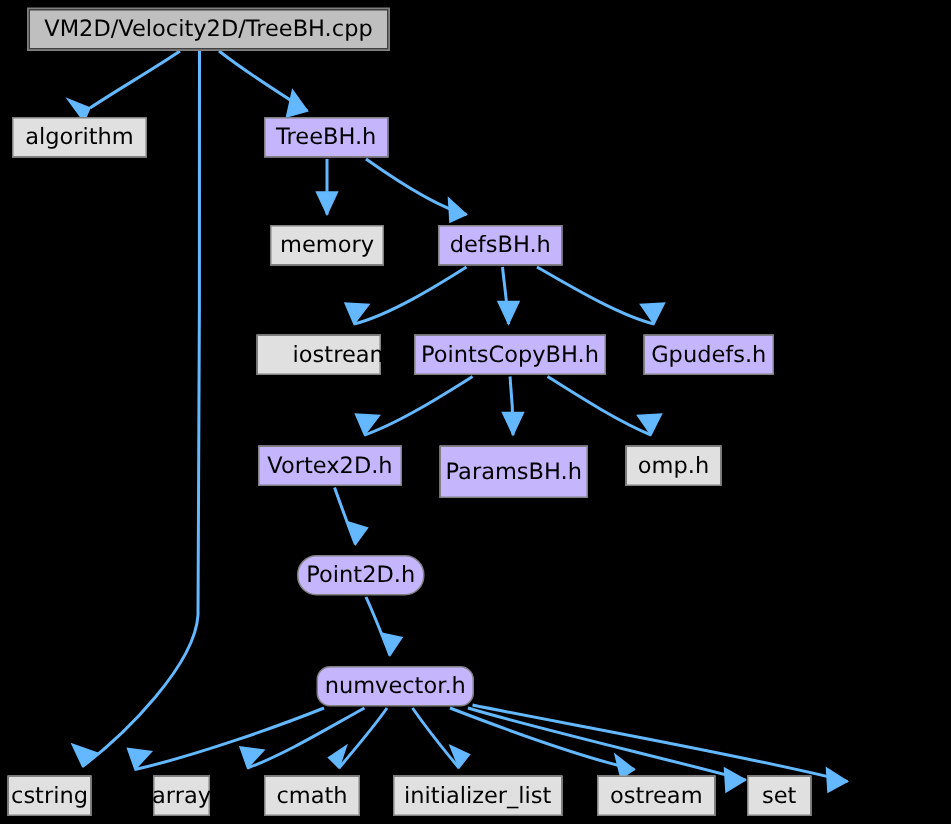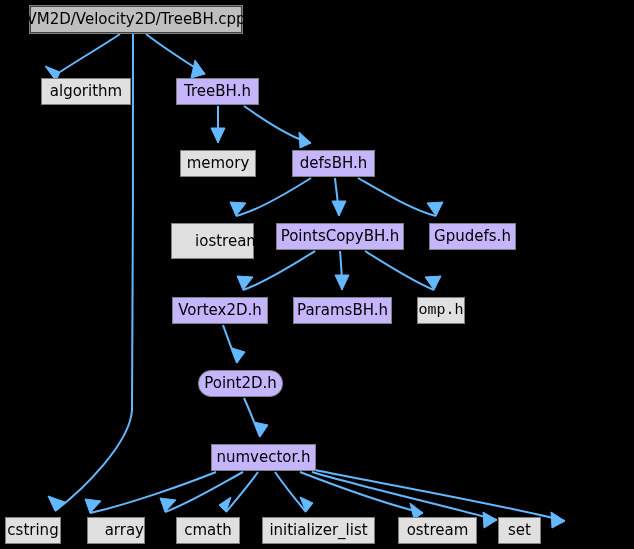--- a/index.html
+++ b/index.html
@@ -90,63 +90,63 @@
       <path d="M 226 512 L 231 497 L 219 505 Z" fill="#63b8ff" stroke="#63b8ff" stroke-width="1"></path>
       <path d="M 275 472 C 284 485 296 500 306 512" fill="none" stroke="#63b8ff" stroke-width="2"></path>
       <path d="M 306 512 L 300 497 L 313 503 Z" fill="#63b8ff" stroke="#63b8ff" stroke-width="1"></path>
       <path d="M 300 472 C 331 484 385 504 423 513" fill="none" stroke="#63b8ff" stroke-width="2"></path>
       <path d="M 423 513 L 410 503 L 414 519 Z" fill="#63b8ff" stroke="#63b8ff" stroke-width="1"></path>
       <path d="M 312 472 C 355 485 445 506 497 520" fill="none" stroke="#63b8ff" stroke-width="2"></path>
       <path d="M 497 520 L 483 512 L 484 528 Z" fill="#63b8ff" stroke="#63b8ff" stroke-width="1"></path>
       <path d="M 315 470 C 368 481 499 504 565 521" fill="none" stroke="#63b8ff" stroke-width="2"></path>
       <path d="M 565 521 L 551 512 L 552 528 Z" fill="#63b8ff" stroke="#63b8ff" stroke-width="1"></path>
     </svg>
-<div class="node header" style="left: 30px; top: 6px; width: 212px; height: 27px;">
+<div class="node header" style="left: 19px; top: 6px; width: 240px; height: 27px;">
       <span>VM2D/Velocity2D/TreeBH.cpp</span>
     </div>
-    <div class="node sys" style="left: 8px; top: 78px; width: 90px; height: 27px; margin-left: 33px;">
+    <div class="node sys" style="left: 8px; top: 78px; width: 90px; height: 27px;">
       <span>algorithm</span>
     </div>
     <div class="node local" style="left: 176px; top: 78px; width: 83px; height: 27px;">
       <span>TreeBH.h</span>
     </div>
     <div class="node sys" style="left: 180px; top: 150px; width: 76px; height: 27px;">
       <span>memory</span>
     </div>
     <div class="node local" style="left: 292px; top: 150px; width: 83px; height: 27px;">
       <span>defsBH.h</span>
     </div>
-    <div class="node sys" style="left: 171px; top: 223px; width: 83px; height: 36px; padding-left: 31px;">
+    <div class="node sys" style="left: 171px; top: 223px; width: 83px; height: 27px; padding-left: 31px;">
       <span>iostream</span>
     </div>
     <div class="node local" style="left: 276px; top: 223px; width: 128px; height: 27px;">
       <span>PointsCopyBH.h</span>
     </div>
     <div class="node local" style="left: 429px; top: 223px; width: 87px; height: 27px;">
       <span>Gpudefs.h</span>
     </div>
     <div class="node local" style="left: 172px; top: 297px; width: 96px; height: 27px;">
       <span>Vortex2D.h</span>
     </div>
-    <div class="node local" style="left: 293px; top: 297px; width: 99px; height: 27px;">
+    <div class="node local" style="left: 293px; top: 297px; width: 99px; height: 35px;">
       <span>ParamsBH.h</span>
     </div>
-    <div class="node sys" style="left: 417px; top: 297px; width: 48px; height: 27px; font-family: Liberation Mono, monospace;">
+    <div class="node sys" style="left: 417px; top: 297px; width: 64px; height: 27px;">
       <span>omp.h</span>
     </div>
     <div class="node local" style="left: 198px; top: 370px; width: 85px; height: 27px; border-radius: 13px;">
       <span>Point2D.h</span>
     </div>
-    <div class="node local" style="left: 211px; top: 444px; width: 105px; height: 27px;">
+    <div class="node local" style="left: 211px; top: 444px; width: 105px; height: 27px; border-radius: 9px;">
       <span>numvector.h</span>
     </div>
     <div class="node sys" style="left: 5px; top: 517px; width: 56px; height: 27px;">
       <span>cstring</span>
     </div>
-    <div class="node sys" style="left: 87px; top: 517px; width: 58px; height: 27px; justify-content: flex-end;">
+    <div class="node sys" style="left: 102px; top: 517px; width: 38px; height: 27px;">
       <span>array</span>
     </div>
     <div class="node sys" style="left: 176px; top: 517px; width: 64px; height: 27px;">
       <span>cmath</span>
     </div>
     <div class="node sys" style="left: 262px; top: 517px; width: 113px; height: 27px;">
       <span>initializer_list</span>
     </div>
     <div class="node sys" style="left: 398px; top: 517px; width: 79px; height: 27px;">
       <span>ostream</span>

